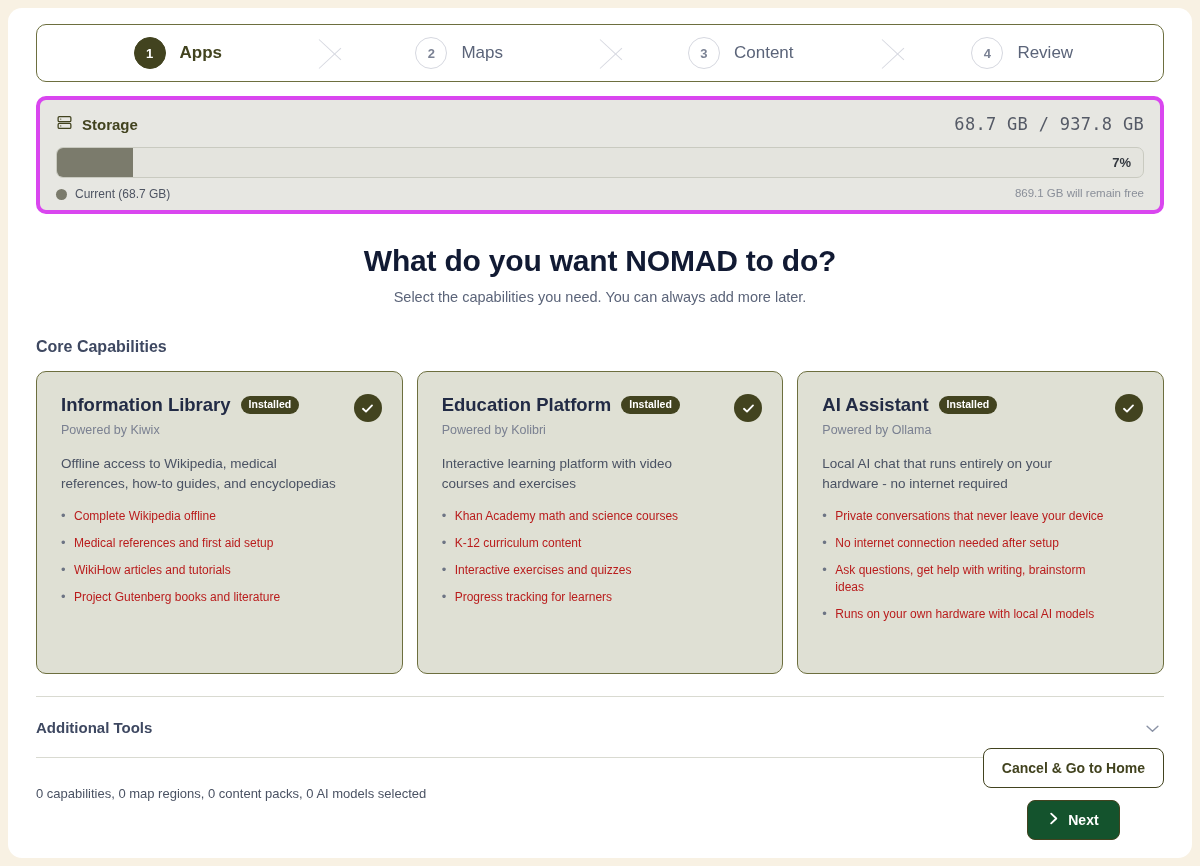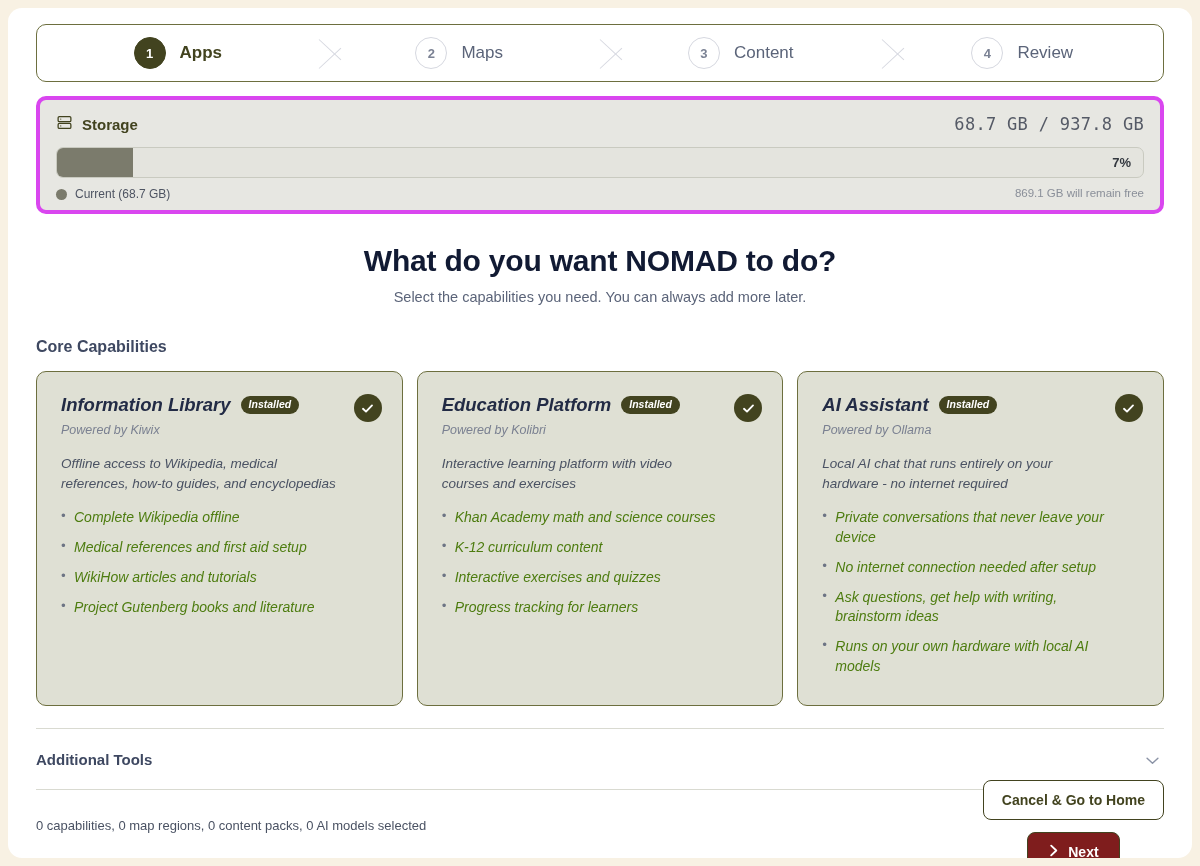--- a/index.html
+++ b/index.html
@@ -208,21 +208,20 @@
     grid-template-columns: repeat(3, 1fr);
     gap: 14px;
   }
   .card {
     background: #dfe0d4;
     border: 1.5px solid #6d6f3f;
     border-radius: 10px;
     padding: 22px 22px 18px 24px;
     min-height: 303px;
     position: relative;
-    font-style: italic;
   }
   .card-head {
     display: flex;
     align-items: center;
     gap: 10px;
     padding-right: 44px;
   }
   .card-title {
     font-size: 18.5px;
     font-weight: 700;
@@ -263,23 +262,23 @@
     color: #4a5263;
     max-width: 280px;
   }
   .card-list {
     margin-top: 14px;
     list-style: none;
   }
   .card-list li {
     position: relative;
     padding-left: 13px;
-    font-size: 14px;
+    font-size: 12px;
     line-height: 1.42;
-    color: #4d7c0f;
+    color: #b91c1c;
     margin-bottom: 10px;
     max-width: 282px;
   }
   .card-list li::before {
     content: "•";
     position: absolute;
     left: 0;
     top: -1px;
     color: #6d7484;
     font-size: 13px;
@@ -331,21 +330,21 @@
     border: 1.5px solid #42431f;
     color: #42431f;
     font-size: 14px;
     font-weight: 700;
     border-radius: 8px;
     padding: 11px 18px;
     cursor: pointer;
     font-family: inherit;
   }
   .btn-primary {
-    background: #7f1d1d;
+    background: #14532d;
     border: 1.5px solid #42431f;
     color: #ffffff;
     font-size: 14px;
     font-weight: 700;
     border-radius: 8px;
     padding: 11px 20px;
     cursor: pointer;
     display: flex;
     align-items: flex-end;
     gap: 9px;

